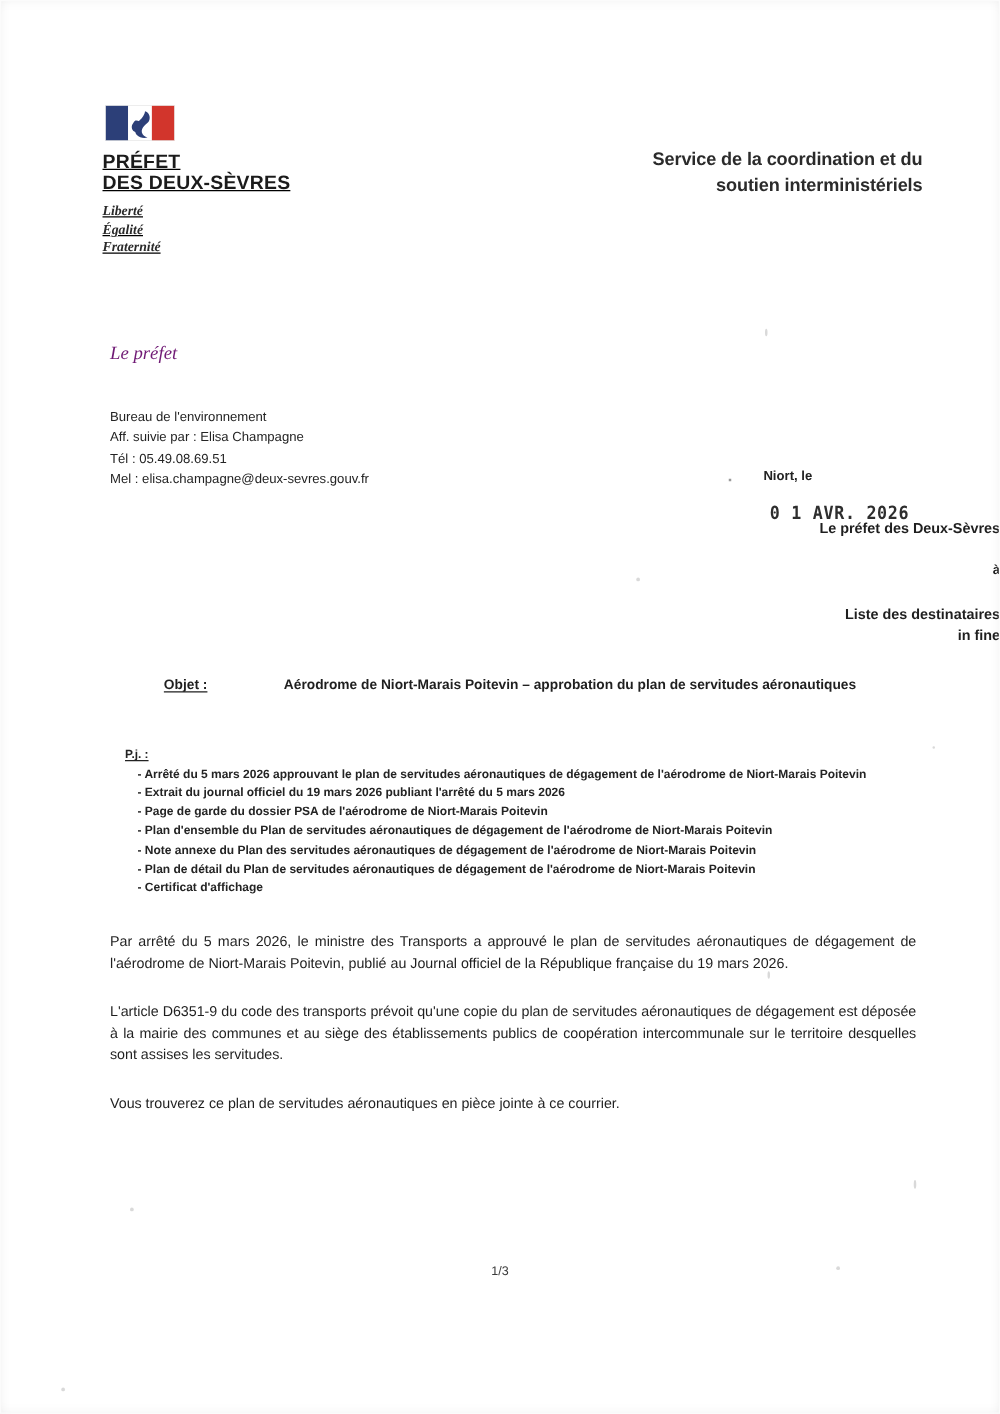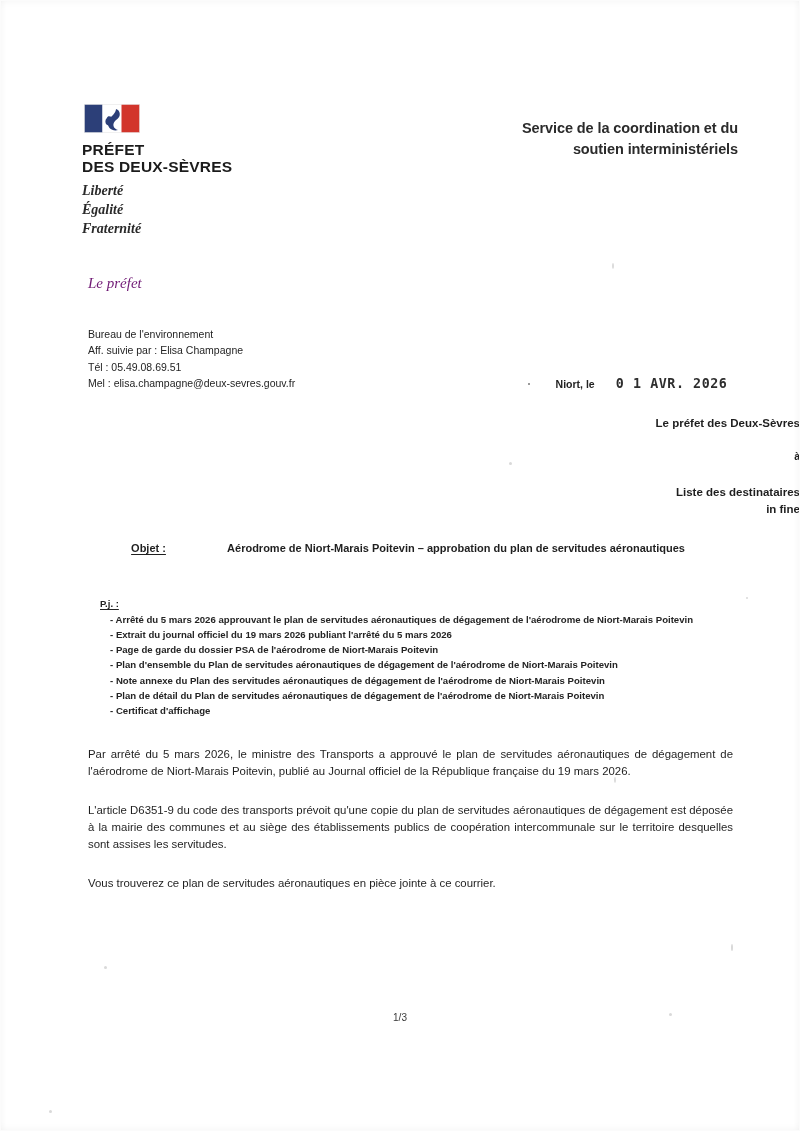--- a/index.html
+++ b/index.html
@@ -38,22 +38,23 @@
     position: absolute;
     top: 0; left: 0;
     width: 800px;
     height: 1131px;
   }
 
   
   .letterhead {
     position: absolute;
     left: 82px;
-    top: 104px;
+    top: 84px;
     width: 240px;
+    text-decoration: underline;
   }
   .marianne {
     width: 56px;
     height: 29px;
     display: block;
     margin-left: 2px;
   }
   .prefet-title {
     margin-top: 8px;
     font-size: 15.5px;
@@ -61,21 +62,21 @@
     letter-spacing: 0.2px;
     line-height: 1.12;
     color: #1b1b1b;
   }
   .prefet-title .l2 { display: block; white-space: nowrap; }
   .devise {
     margin-top: 6px;
     font-family: "Liberation Serif", serif;
     font-style: italic;
     font-weight: bold;
-    font-size: 14px;
+    font-size: 11px;
     line-height: 1.35;
     color: #2a2a2a;
   }
   .devise div { display: block; }
 
   .service-title {
     position: absolute;
     right: 62px;
     top: 118px;
     width: 330px;
@@ -111,20 +112,21 @@
 
   
   .date-line {
     position: absolute;
     right: 68px;
     top: 375px;
     display: flex;
     align-items: baseline;
     gap: 16px;
     white-space: nowrap;
+    flex-direction: column;
   }
   .date-dot {
     position: absolute;
     left: -28px;
     top: 8px;
     width: 2px;
     height: 2px;
     background: #9a9a9a;
   }
   .date-label {

